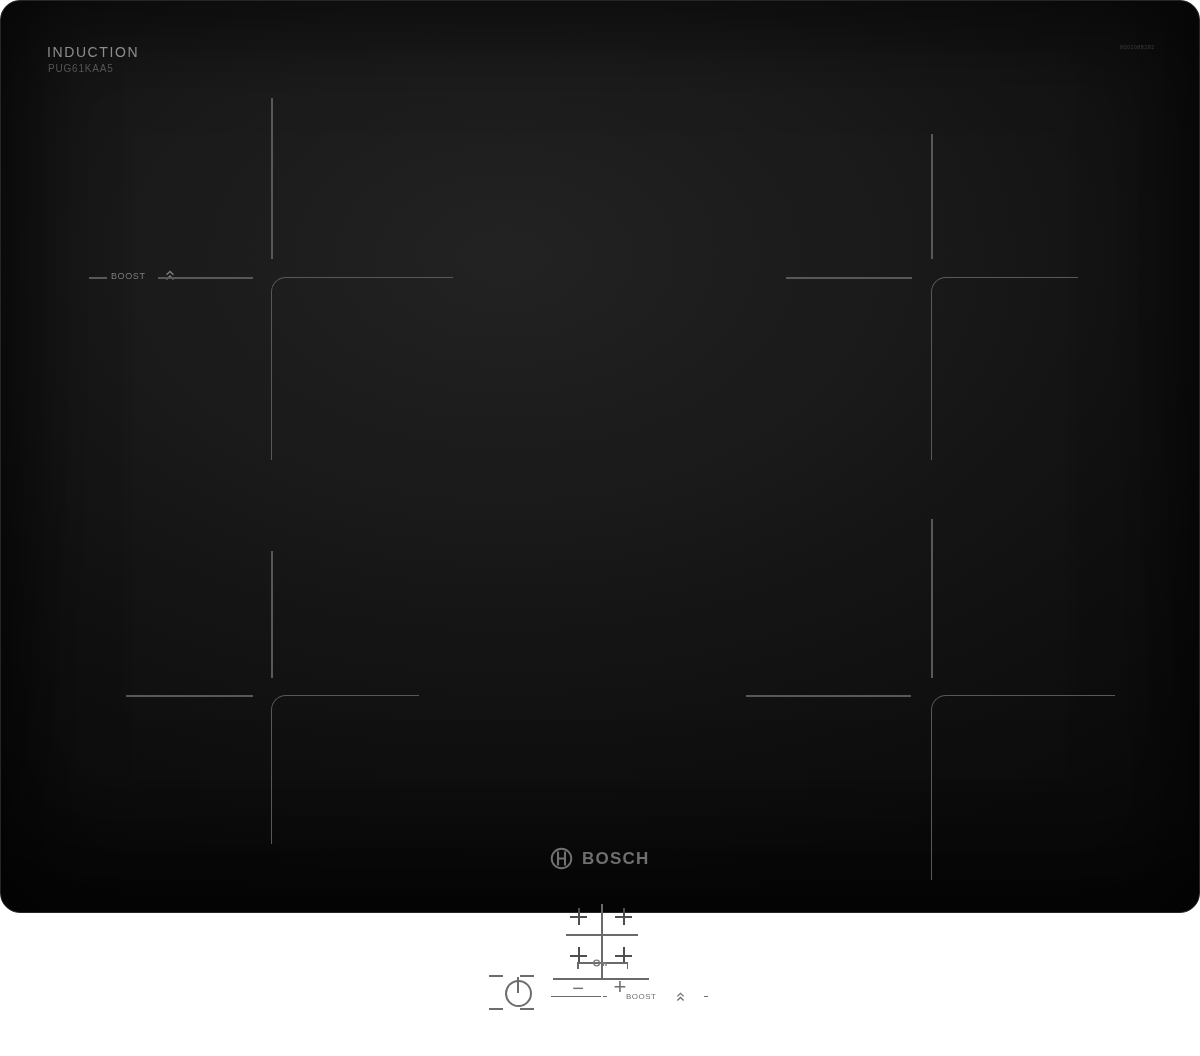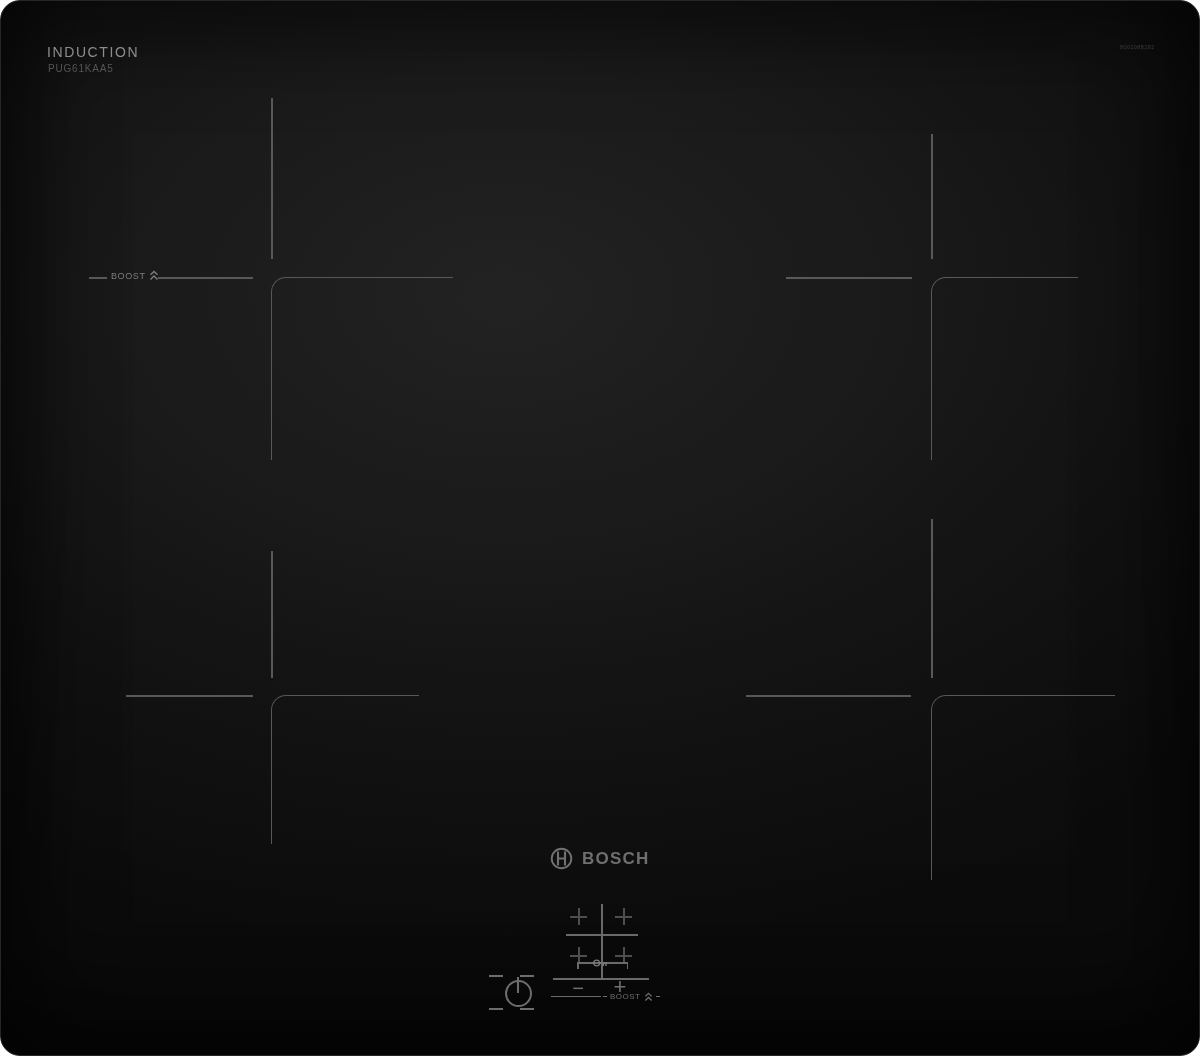--- a/index.html
+++ b/index.html
@@ -1,18 +1,18 @@
 <!DOCTYPE html>
 <html><head>
 <meta charset="utf-8">
 <style>
   html,body{margin:0;padding:0;background:#ffffff;}
   .stage{position:relative;width:1200px;height:1056px;background:#ffffff;overflow:hidden;
          font-family:"Liberation Sans", sans-serif;}
-  .hob{position:absolute;left:0;top:0;width:1200px;height:1056px;border-radius:20px;
+  .hob{position:absolute;left:0;top:0;width:1200px;height:913px;border-radius:20px;
        background:
          radial-gradient(1000px 650px at 42% 28%, #222222 0%, #1a1a1a 38%, #121212 68%, #0c0c0c 100%);
        box-shadow: inset 0 0 90px 25px rgba(0,0,0,0.55), inset 0 -70px 110px rgba(0,0,0,0.45);
        border:1px solid #262626;box-sizing:border-box;}
   .abs{position:absolute;}
   
   .lh{height:1.5px;background:#585858;}
   .lv{width:1.5px;background:#585858;}
   .crn{border-top:1.5px solid #585858;border-left:1.5px solid #585858;
        border-top-left-radius:15px;background:transparent;}
@@ -25,21 +25,21 @@
   .zplus{width:17px;height:17px;}
   .zplus::before{content:"";position:absolute;left:0;width:17px;top:7.5px;height:2px;background:#4e4e4e;}
   .zplus::after{content:"";position:absolute;top:0;height:17px;left:7.5px;width:2px;background:#4e4e4e;}
   .txt-induction{font-size:14px;letter-spacing:1.6px;color:#8d8d8d;}
   .txt-model{font-size:10px;letter-spacing:0.8px;color:#555555;}
   .txt-print{font-size:5.5px;letter-spacing:0.4px;color:#3d3d3d;}
   .txt-boost{font-size:9px;letter-spacing:0.6px;color:#7d7d7d;display:inline-block;}
   .txt-boost-sm{font-size:8px;letter-spacing:0.5px;color:#6f6f6f;display:inline-block;}
   .txt-brand{font-size:17px;font-weight:700;letter-spacing:1.2px;color:#6f6f6f;}
   .sign{color:#707070;text-align:center;font-size:20px;line-height:20px;display:inline-block;}
-  .row{display:flex;align-items:center;gap:3px;}
+  .row{display:flex;align-items:center;gap:19px;}
   .minidash{width:4px;height:1.3px;background:#6f6f6f;}
 </style>
 </head>
 <body>
 
 <div class="stage">
   <div class="hob">
 
     <div class="abs txt-induction" style="left:46px;top:43px;">INDUCTION</div>
     <div class="abs txt-model" style="left:47px;top:62px;">PUG61KAA5</div>

